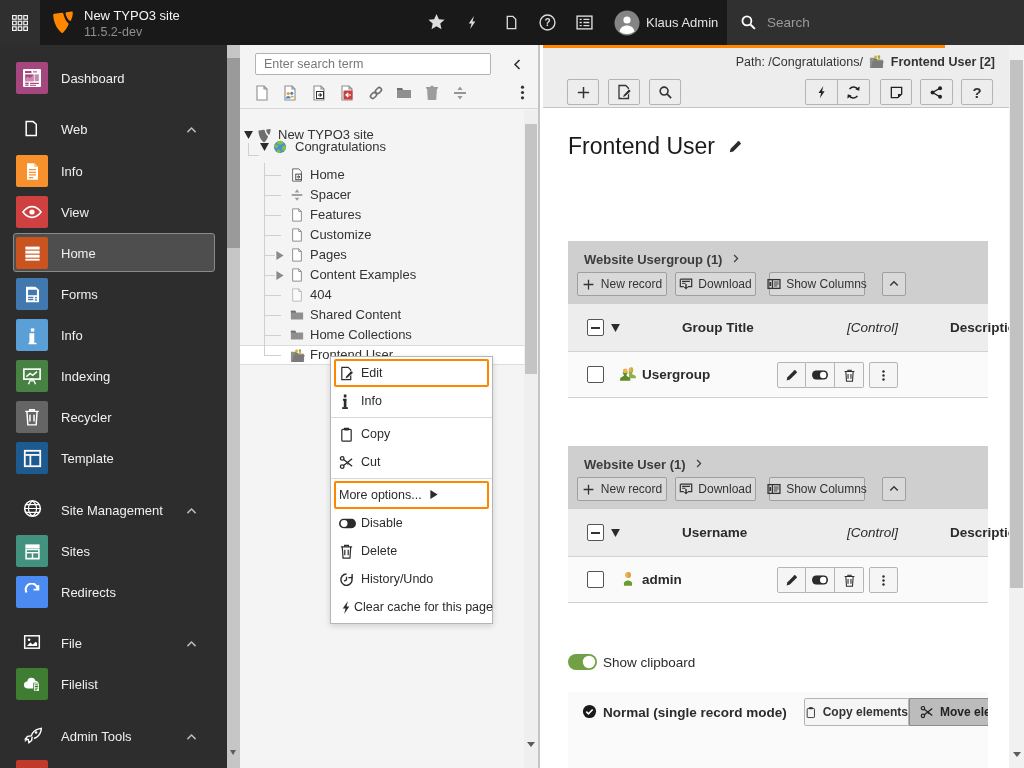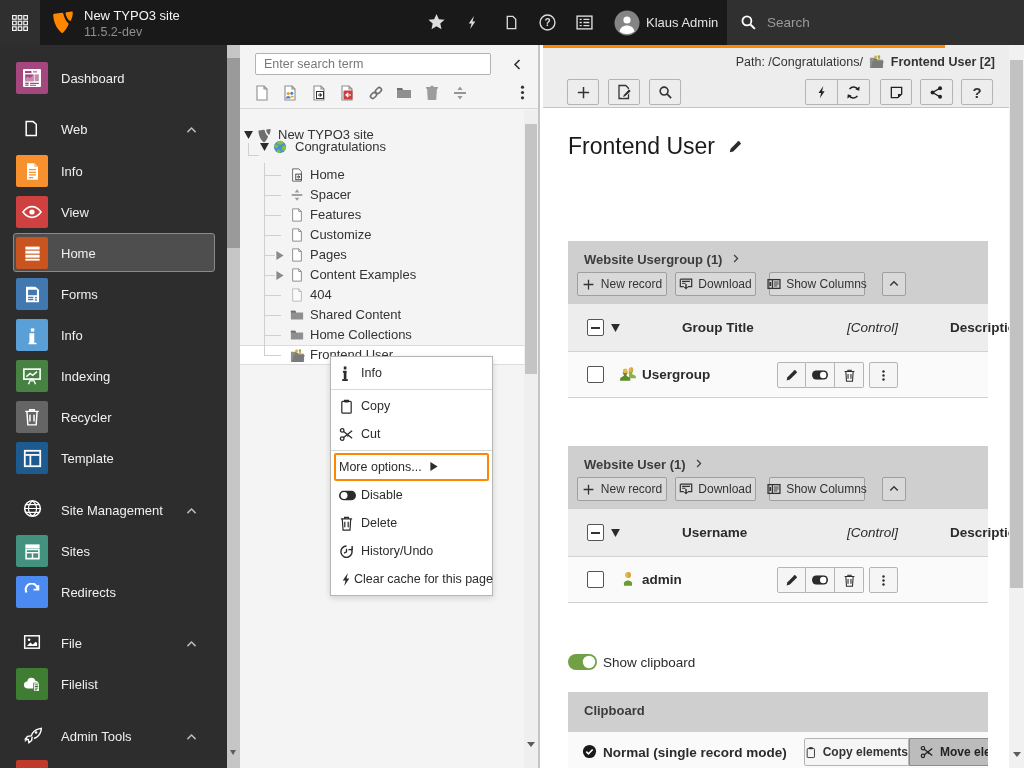--- a/index.html
+++ b/index.html
@@ -705,20 +705,25 @@
     <span class="txt" style="left:70px">Frontend User</span>
   </div>
   <div class="abs" id="tree-scroll">
     <div class="abs" style="left:3px;top:3px"><span class="arrow-up"></span></div>
     <div id="tree-thumb"></div>
     <div class="abs" style="left:3px;bottom:3px"><span class="arrow-dn"></span></div>
   </div>
 </div>
 
 <div class="abs" id="ctxmenu">
+  <div class="cmi hl"><span class="cico">
+        <svg width="15" height="15" viewBox="0 0 16 16" color="#2b2b2b">
+          <use href="#i-editdoc"></use>
+        </svg>
+      </span>Edit</div>
   <div class="cmi"><span class="cico" style="padding-left:3px">
         <svg width="6" height="15" viewBox="0 0 6 16">
           <rect x="1.7" y="0.5" width="2.8" height="3.2" fill="#2b2b2b"></rect>
           <rect x="0.8" y="5.2" width="3.7" height="2" fill="#2b2b2b"></rect>
           <rect x="1.7" y="5.2" width="2.8" height="9" fill="#2b2b2b"></rect>
           <rect x="0" y="14" width="6" height="2" fill="#2b2b2b"></rect>
         </svg>
       </span>Info</div>
   <div class="csep"></div>
   <div class="cmi"><span class="cico">
@@ -950,23 +955,20 @@
   </div>
 
   <div class="abs" id="clip-toggle">
       <svg width="29" height="16" viewBox="0 0 29 16">
         <rect width="29" height="16" rx="8" fill="#72a145"></rect>
         <circle cx="21" cy="8" r="6.2" fill="#fff"></circle>
       </svg>
     </div>
   <div class="abs" style="left:60px;top:610px;font-size:13.5px;color:#2b2b2b">Show clipboard</div>
   <div class="panel" id="clippanel">
-    <div class="phead" style="height:40px">
-      <span class="ptitle">Clipboard</span>
-    </div>
     <div class="prow" style="height:76px;border-bottom:none">
       <span style="position:absolute;left:14px;top:12px">
           <svg width="15" height="15" viewBox="0 0 16 16">
             <use href="#i-checkc"></use>
           </svg>
         </span>
       <span style="position:absolute;left:35px;top:13px;font-size:13.5px;color:#2b2b2b">Normal (single record mode)</span>
       <div style="position:absolute;left:236px;top:6px;width:184px;height:28px;overflow:hidden">
         <div style="position:absolute;left:0;top:0;width:105px;height:28px;background:#f5f5f5;border:1px solid #b5b5b5;border-radius:2px 0 0 2px;display:flex;align-items:center;justify-content:center;font-size:12px;color:#333;white-space:nowrap"><svg width="13" height="13" viewBox="0 0 16 16" color="#333" style="margin-right:6px">
               <use href="#i-clipb"></use>

